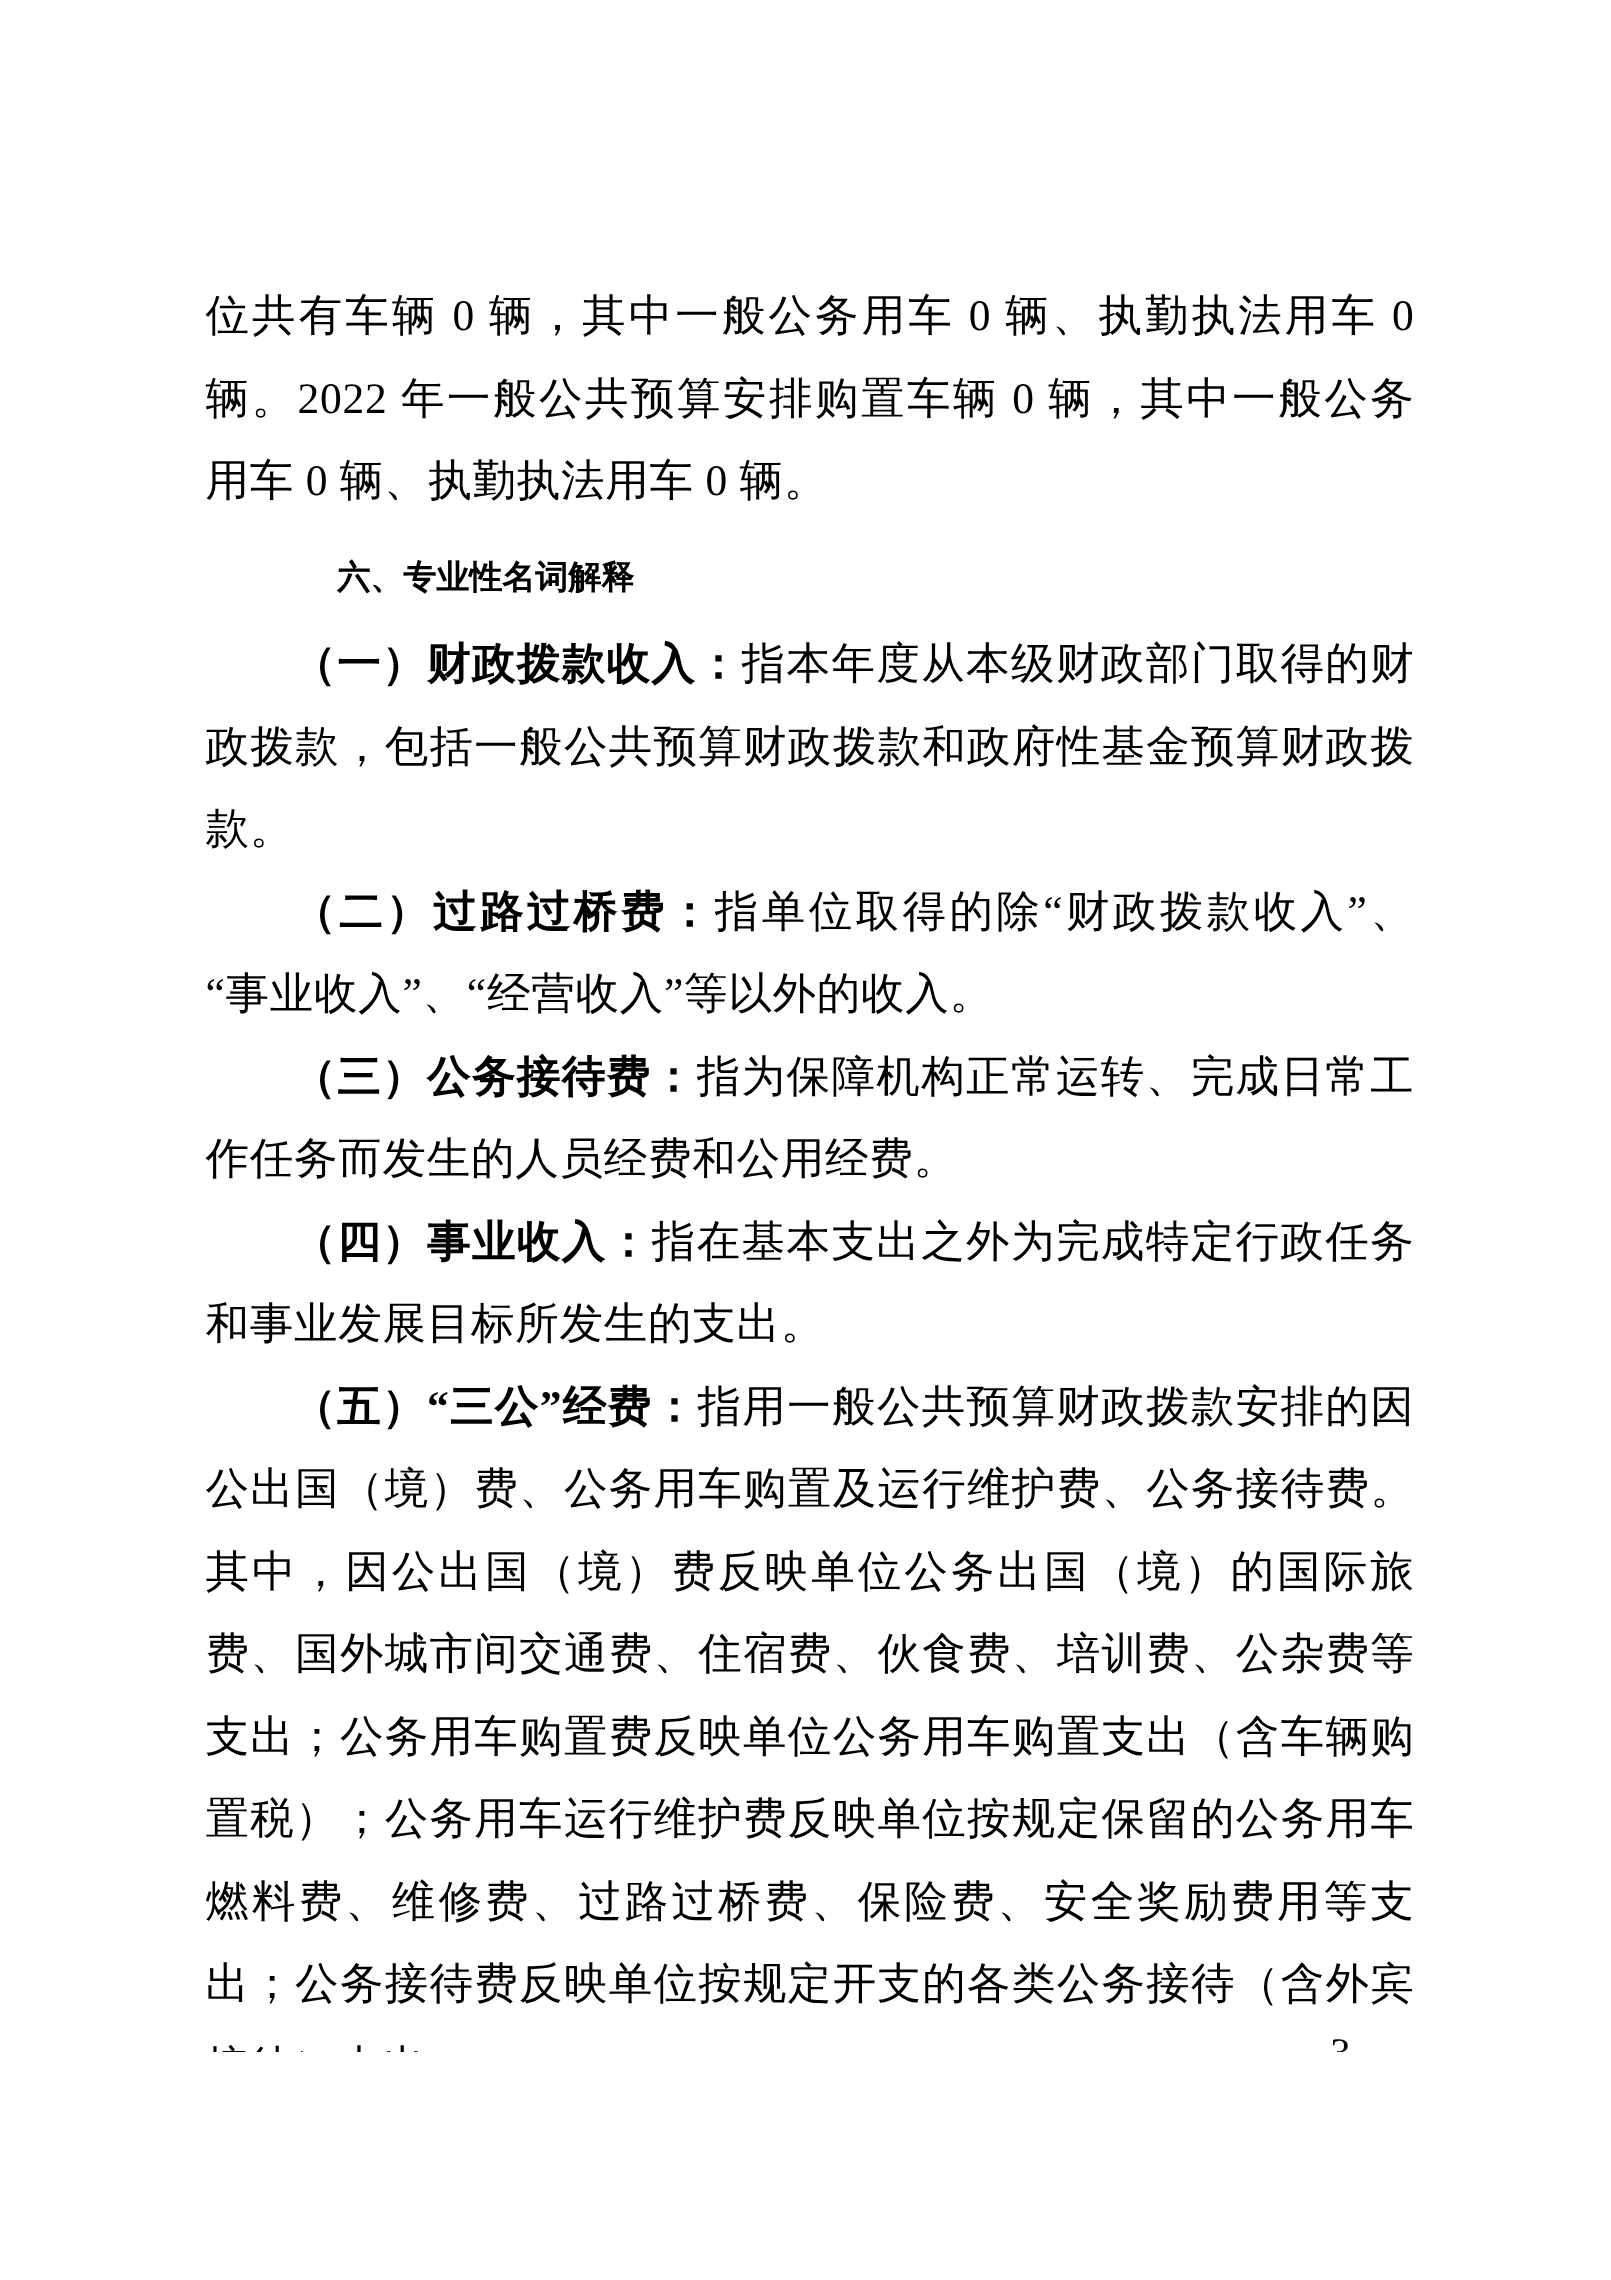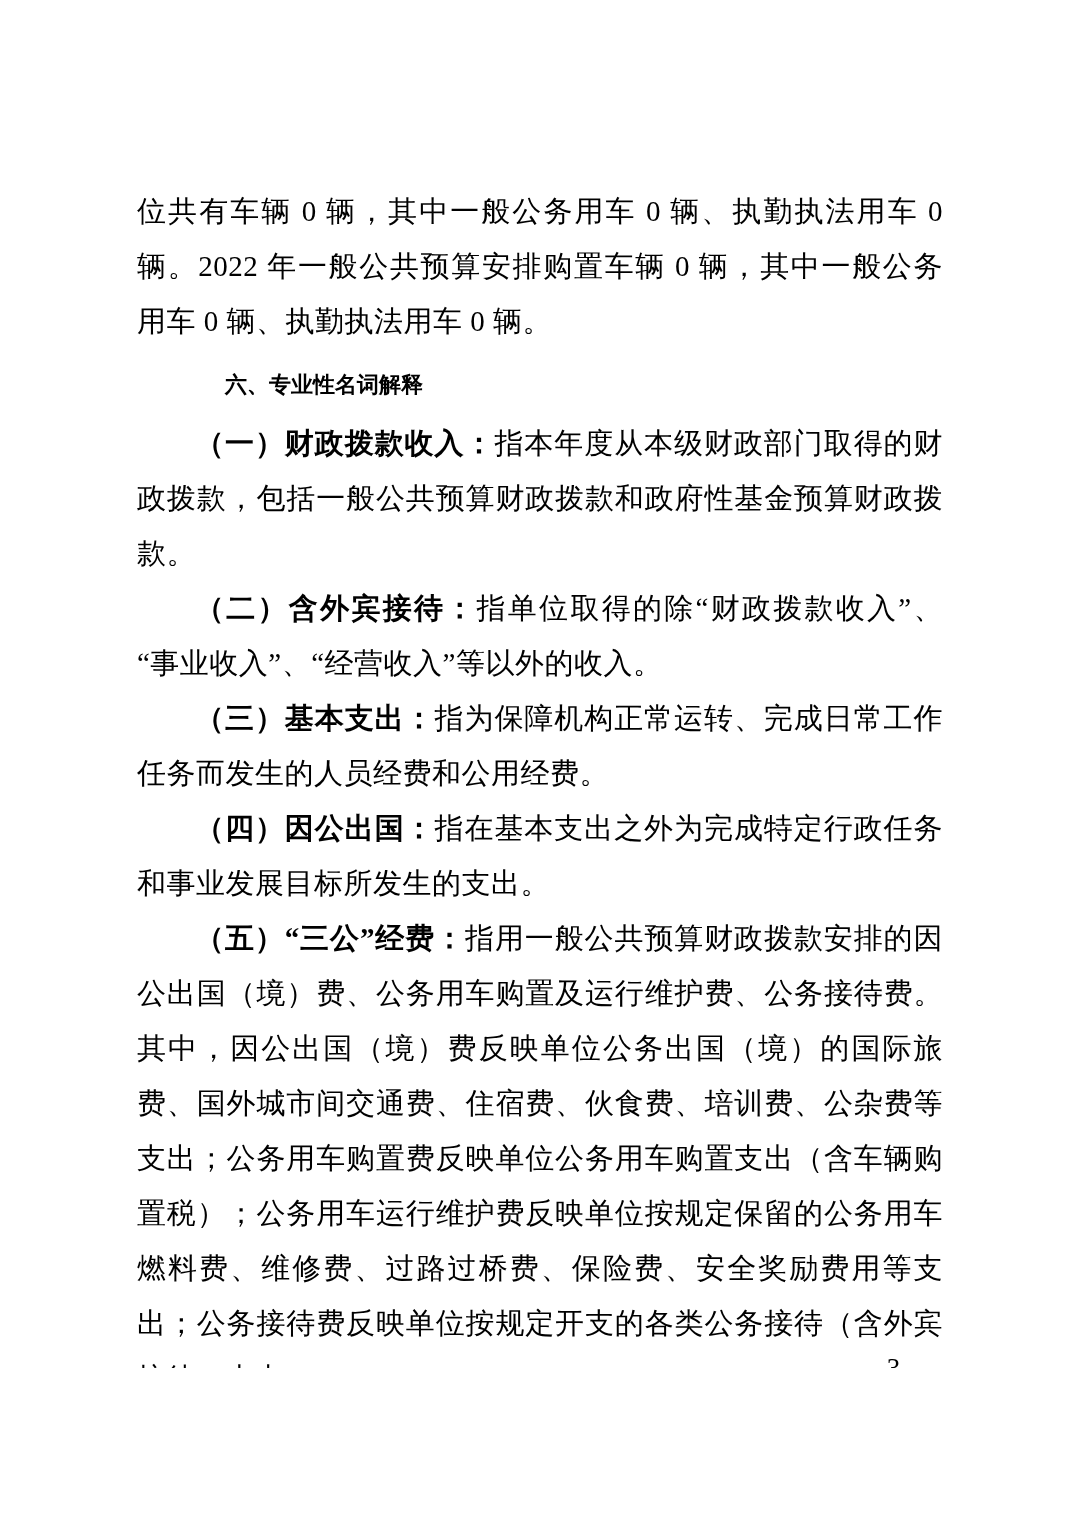--- a/index.html
+++ b/index.html
@@ -65,29 +65,29 @@
 
     <p class="para no-indent">位共有车辆 0 辆，其中一般公务用车 0 辆、执勤执法用车 0 辆。2022 年一般公共预算安排购置车辆 0 辆，其中一般公务用车 0 辆、执勤执法用车 0 辆。</p>
 
     <h2 class="heading">六、专业性名词解释</h2>
 
     <p class="para">
       <span class="lead">（一）财政拨款收入：</span><span>指本年度从本级财政部门取得的财政拨款，包括一般公共预算财政拨款和政府性基金预算财政拨款。</span>
     </p>
 
     <p class="para">
-      <span class="lead">（二）含外宾接待：</span><span>指单位取得的除“财政拨款收入”、“事业收入”、“经营收入”等以外的收入。</span>
+      <span class="lead">（二）过路过桥费：</span><span>指单位取得的除“财政拨款收入”、“事业收入”、“经营收入”等以外的收入。</span>
     </p>
 
     <p class="para">
-      <span class="lead">（三）基本支出：</span><span>指为保障机构正常运转、完成日常工作任务而发生的人员经费和公用经费。</span>
+      <span class="lead">（三）公务接待费：</span><span>指为保障机构正常运转、完成日常工作任务而发生的人员经费和公用经费。</span>
     </p>
 
     <p class="para">
-      <span class="lead">（四）因公出国：</span><span>指在基本支出之外为完成特定行政任务和事业发展目标所发生的支出。</span>
+      <span class="lead">（四）事业收入：</span><span>指在基本支出之外为完成特定行政任务和事业发展目标所发生的支出。</span>
     </p>
 
     <p class="para">
       <span class="lead">（五）“三公”经费：</span><span>指用一般公共预算财政拨款安排的因公出国（境）费、公务用车购置及运行维护费、公务接待费。其中，因公出国（境）费反映单位公务出国（境）的国际旅费、国外城市间交通费、住宿费、伙食费、培训费、公杂费等支出；公务用车购置费反映单位公务用车购置支出（含车辆购置税）；公务用车运行维护费反映单位按规定保留的公务用车燃料费、维修费、过路过桥费、保险费、安全奖励费用等支出；公务接待费反映单位按规定开支的各类公务接待（含外宾接待）支出。</span>
     </p>
 
   </div>
 
   <div class="footer">— 3 —</div>
 </div>

